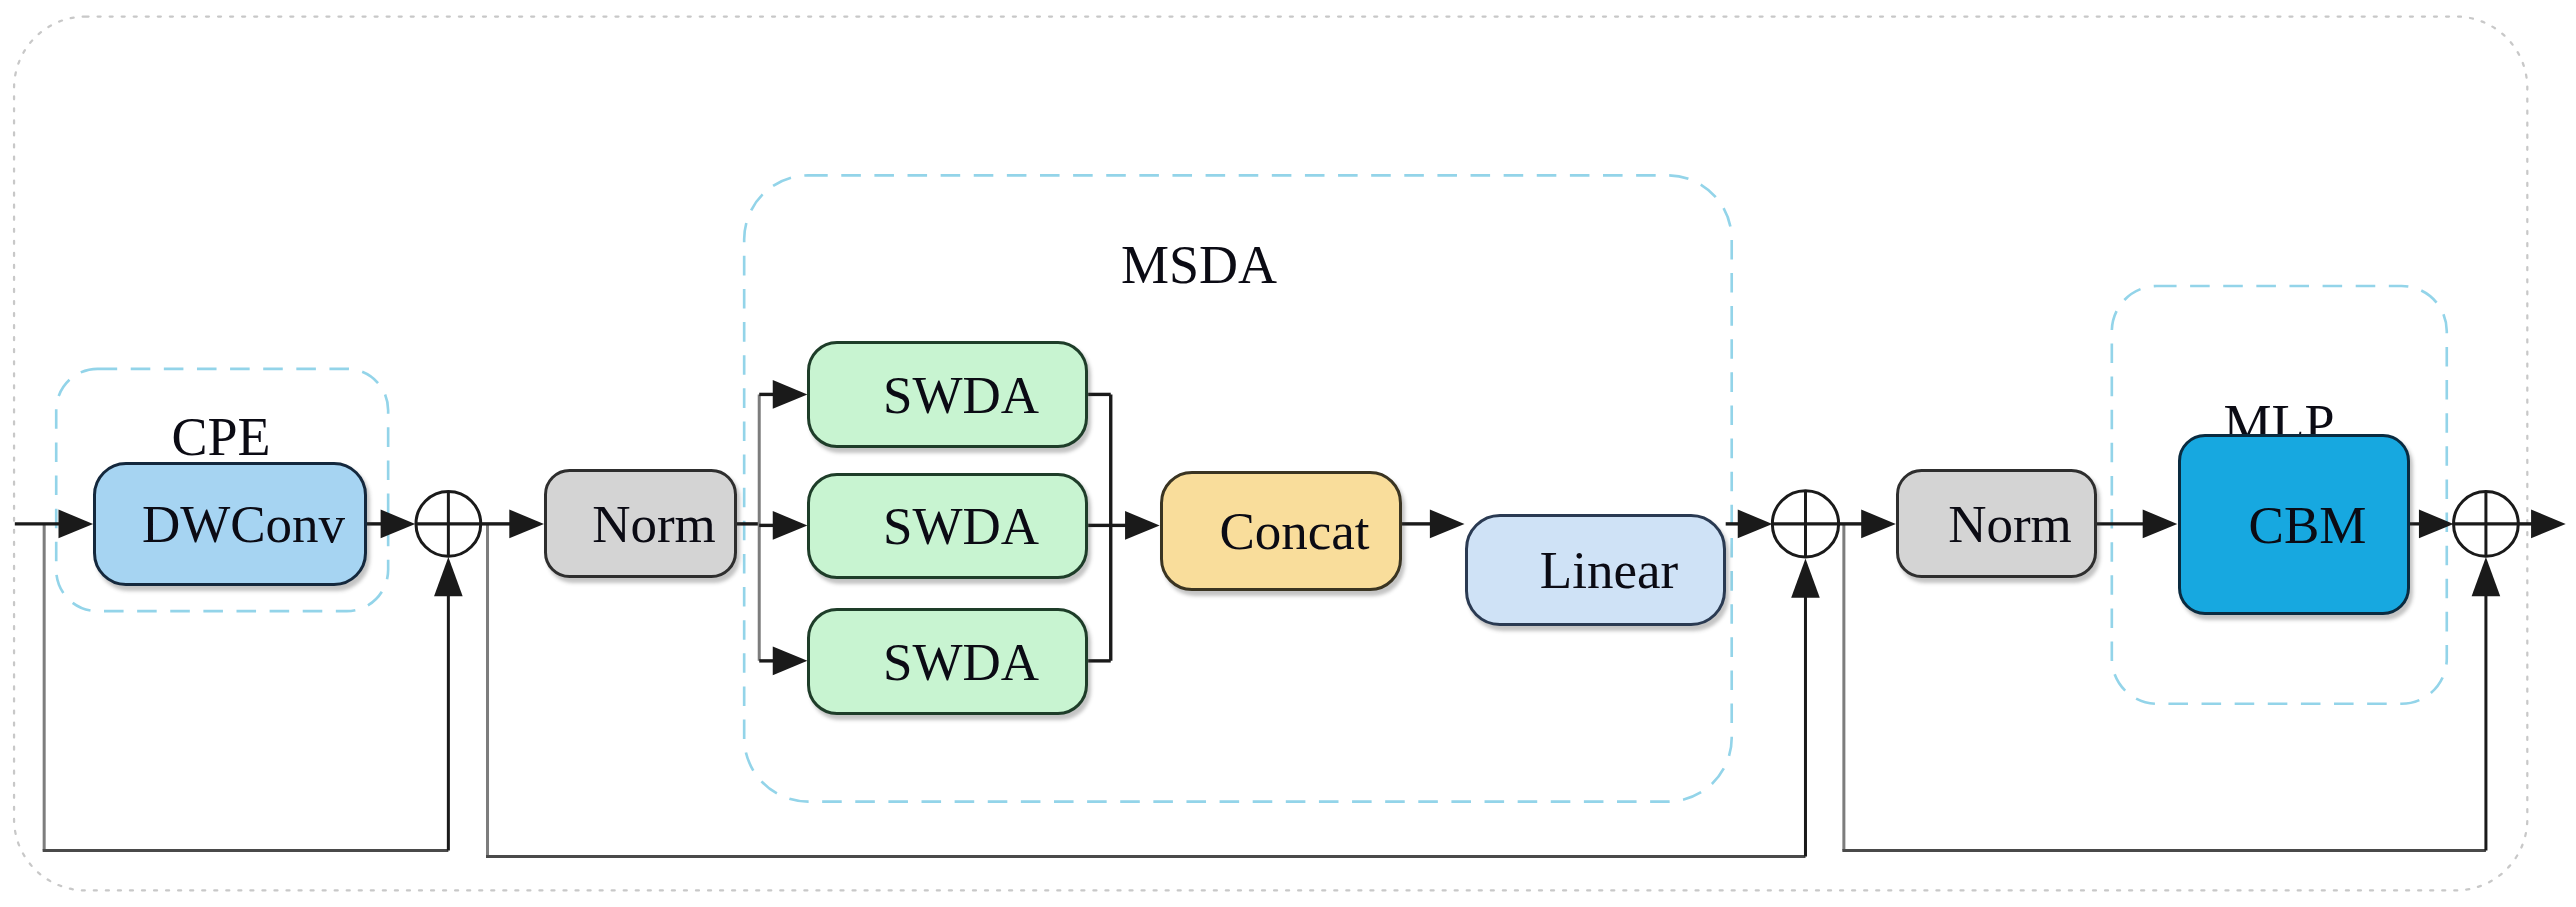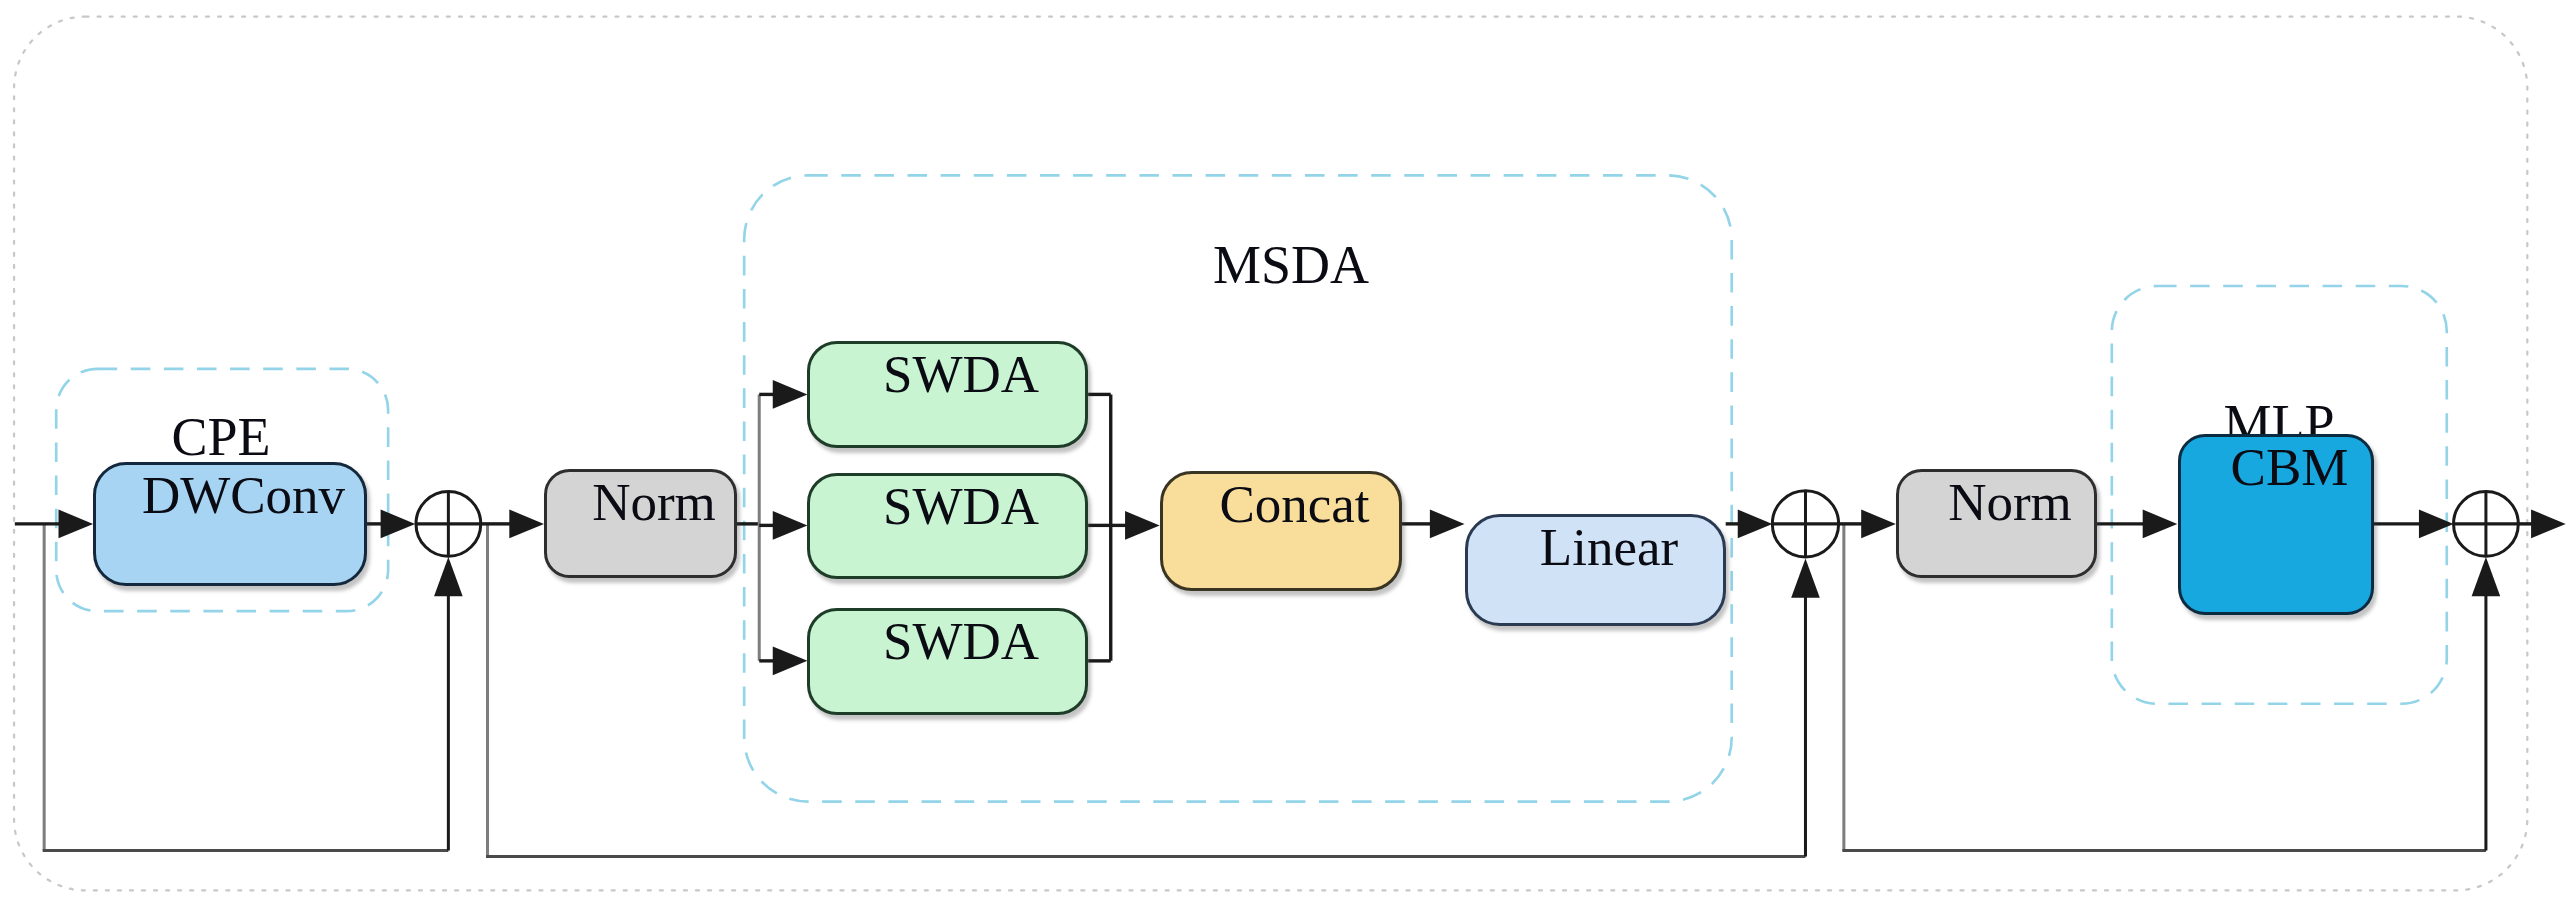--- a/index.html
+++ b/index.html
@@ -7,43 +7,43 @@
     position:relative;
     width:2576px;height:907px;
     background:#ffffff;
     font-family:"Liberation Serif","DejaVu Serif",serif;
     overflow:hidden;
   }
   svg.wires{position:absolute;left:0;top:0;z-index:1;}
   .block{
     position:absolute;
     z-index:2;
-    display:flex;justify-content:center;
+    display:flex;align-items:center;justify-content:center;
     box-sizing:border-box;
     font-size:53px;color:#0b0b14;
     box-shadow:3px 4.5px 3.8px rgba(60,60,60,0.30);
     padding-left:27px;
   }
   .blk-dwconv{left:93px;top:462px;width:274px;height:124px;background:#a6d4f2;border:3px solid #14283d;border-radius:33px;}
   .blk-norm1 {left:544px;top:469px;width:193px;height:109px;background:#d4d4d4;border:3px solid #2e2e2e;border-radius:25.6px;}
   .blk-swda1 {left:807px;top:341px;width:281px;height:107px;background:#c8f4d1;border:3px solid #1e3d29;border-radius:30px;}
   .blk-swda2 {left:807px;top:473px;width:281px;height:106px;background:#c8f4d1;border:3px solid #1e3d29;border-radius:30px;}
   .blk-swda3 {left:807px;top:608px;width:281px;height:107px;background:#c8f4d1;border:3px solid #1e3d29;border-radius:30px;}
   .blk-concat{left:1160px;top:471px;width:242px;height:120px;background:#f9dd9b;border:3px solid #3a3422;border-radius:32px;}
   .blk-linear{left:1465px;top:471px;width:261px;height:112px;background:#cfe2f6;border:3px solid #2a3a52;border-radius:35px;margin-top:43px;}
   .blk-norm2 {left:1896px;top:469px;width:201px;height:109px;background:#d4d4d4;border:3px solid #2e2e2e;border-radius:25.6px;}
-  .blk-cbm   {left:2178px;top:434px;width:196px;height:181px;background:#17a8e0;border:3.8px solid #0a2b40;border-radius:27px;}
+  .blk-cbm   {left:2178px;top:434px;width:232px;height:181px;background:#17a8e0;border:3.8px solid #0a2b40;border-radius:27px;}
   .group-label{
     position:absolute;z-index:2;
     font-size:54px;color:#0b0b14;
     transform:translate(-50%,-50%);
     white-space:nowrap;
   }
   .lbl-cpe {left:221px;top:437px;}
-  .lbl-msda{left:1291px;top:265px;}
+  .lbl-msda{left:1199px;top:265px;}
   .lbl-mlp {left:2279px;top:380px;margin-top:44px;}
 </style>
 </head>
 <body>
 
 <div class="stage">
 
   <svg class="wires" width="2576" height="907" viewBox="0 0 3421 1205">
 
     <rect x="18" y="22" width="3339" height="1161" rx="95" fill="none" stroke="#c8c8c8" stroke-width="3" stroke-dasharray="4 12" stroke-linecap="round"></rect>

